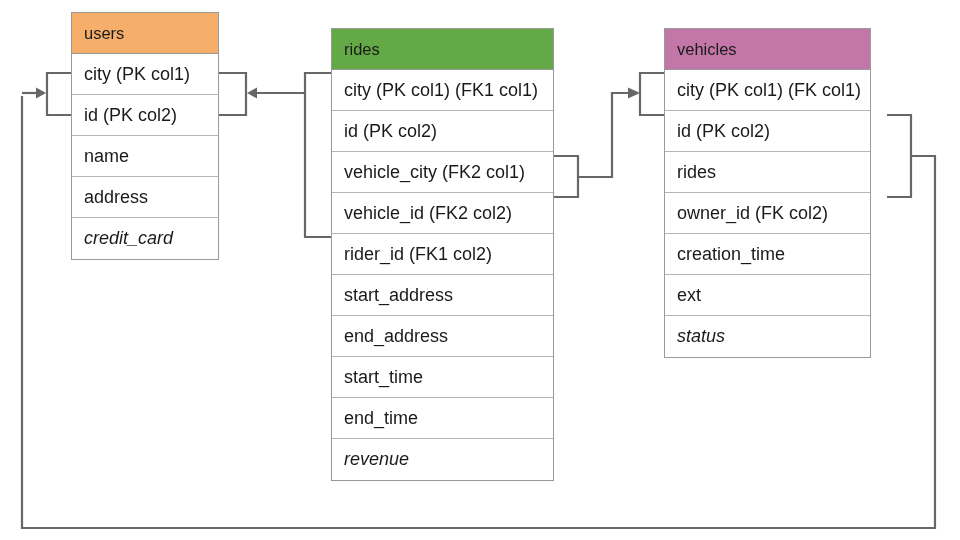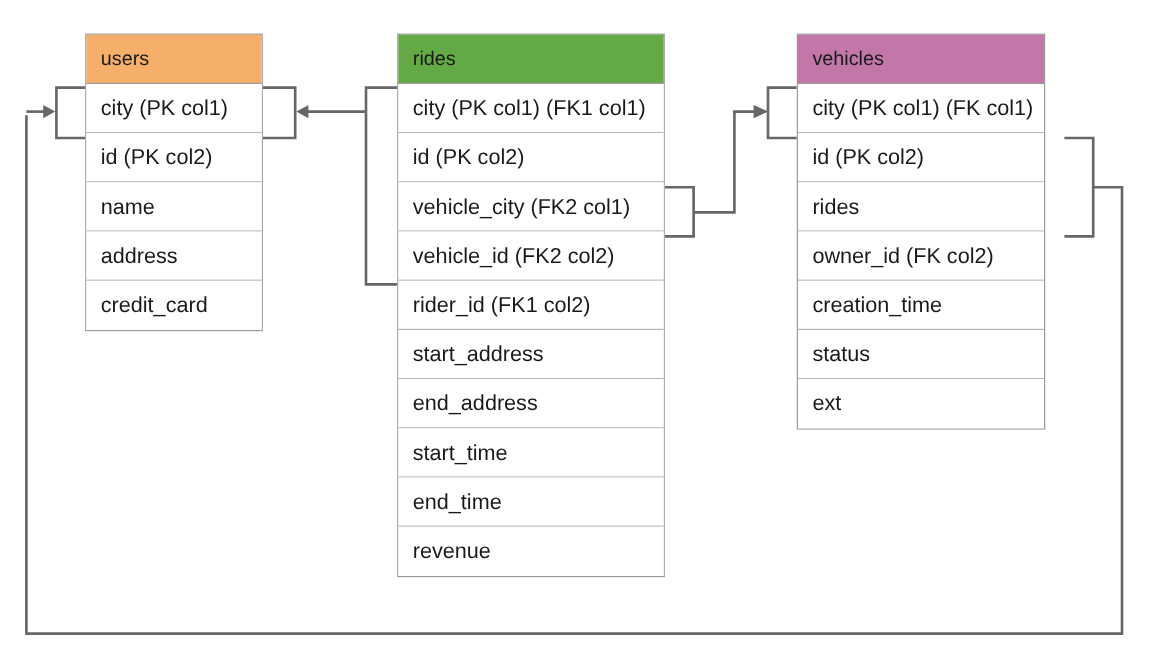--- a/index.html
+++ b/index.html
@@ -39,24 +39,24 @@
     height:41px;
     line-height:41px;
     padding:0 12px;
     font-size:18px;
     color:#1a1a1a;
     border-bottom:1px solid #b6b6b6;
     white-space:nowrap;
     overflow:hidden;
     background:#ffffff;
   }
-  .trow:last-child{border-bottom:none;}
+  .trow:last-child{border-bottom:none;font-style:italic;}
 
   
-  #tbl-users   {left:71px; top:28px; width:148px;}
+  #tbl-users   {left:71px; top:12px; width:148px;}
   #tbl-rides   {left:331px;top:28px; width:223px;}
   #tbl-vehicles{left:664px;top:28px; width:207px;}
 </style>
 </head>
 <body>
 
 <div id="canvas">
 
   <svg id="wires" viewBox="0 0 960 540" width="960" height="540">
     <defs>
@@ -118,17 +118,17 @@
     <div class="trow">revenue</div>
   </div>
 
   <div class="table" id="tbl-vehicles">
     <div class="thead" style="background:#C277A8">vehicles</div>
     <div class="trow">city (PK col1) (FK col1)</div>
     <div class="trow">id (PK col2)</div>
     <div class="trow">rides</div>
     <div class="trow">owner_id (FK col2)</div>
     <div class="trow">creation_time</div>
+    <div class="trow">ext</div>
     <div class="trow">status</div>
-    <div class="trow">ext</div>
   </div>
 
 </div>
 
 </body></html>

